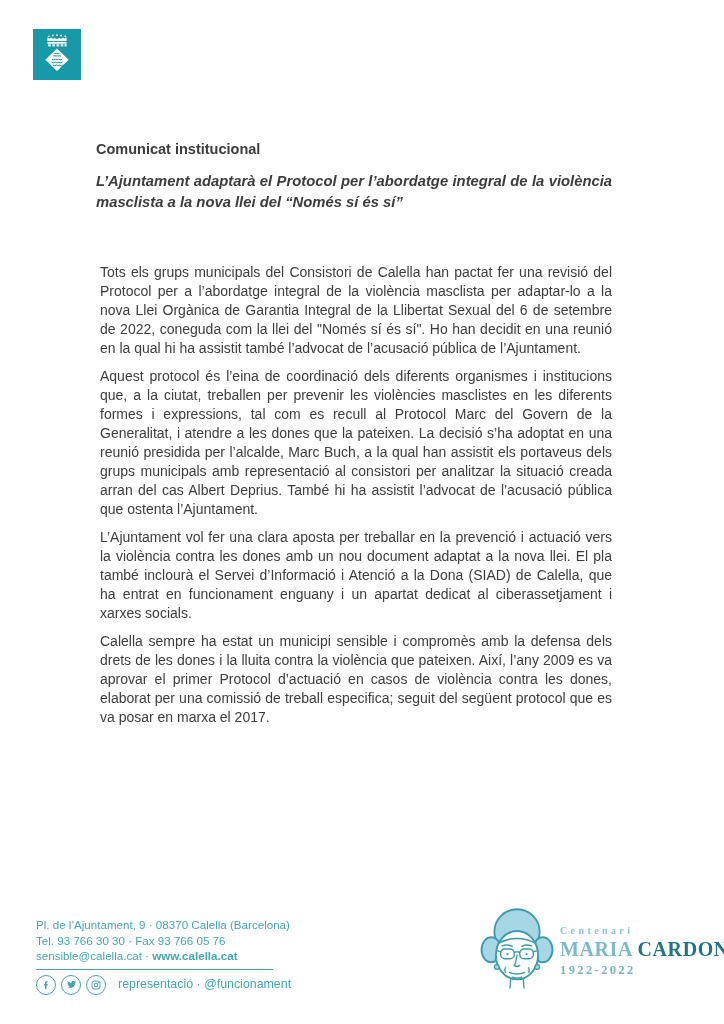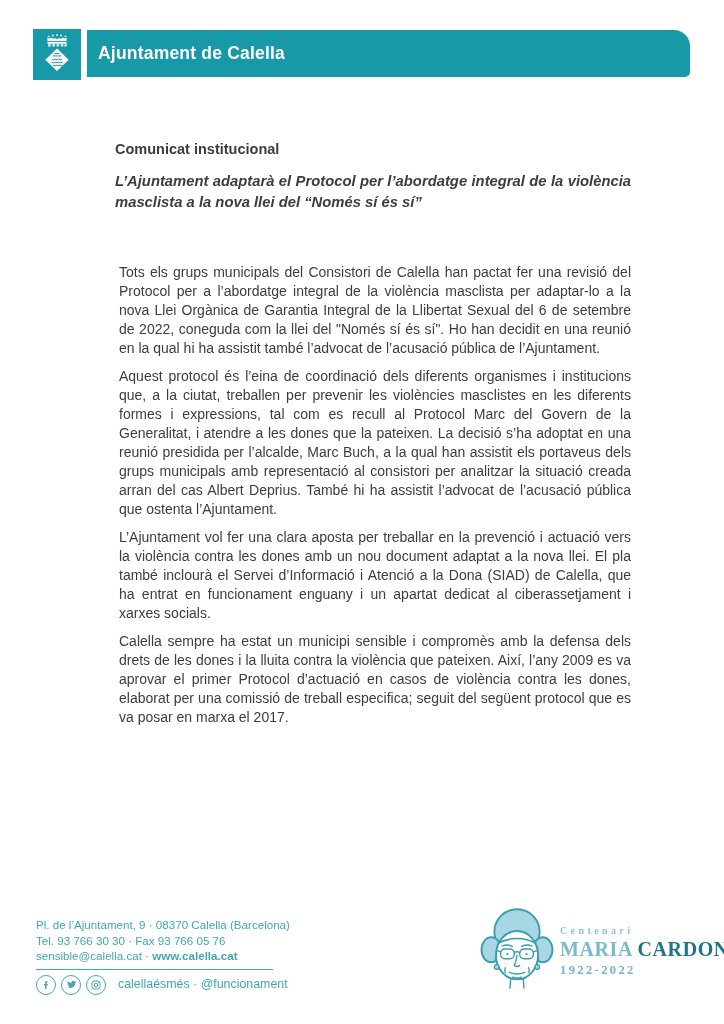--- a/index.html
+++ b/index.html
@@ -16,21 +16,21 @@
   .header-band{
     position:absolute;left:87px;top:30px;width:603px;height:47px;
     background:#1899a7;border-radius:0 16px 5px 0;
     display:flex;align-items:center;
   }
   .header-band .org{
     color:#ffffff;font-size:17.5px;font-weight:bold;padding-left:11px;letter-spacing:.2px;
   }
   
   .content{
-    position:absolute;left:115px;top:141px;width:516px;color:#3d3d3d;
+    position:absolute;left:96px;top:141px;width:516px;color:#3d3d3d;
   }
   .kicker{font-size:14.5px;font-weight:bold;margin:0 0 14px 0;}
   .headline{
     font-size:14.8px;font-weight:bold;font-style:italic;
     text-align:justify;line-height:21px;margin:0 0 50px 0;
   }
   .content p.body{
     font-size:14px;line-height:19px;text-align:justify;margin:0 0 9px 4px;
   }
   .dateline{font-size:14.4px;margin:30px 0 0 0;}
@@ -87,23 +87,20 @@
         <polygon points="24,20 38,33.5 24,47 10,33.5" fill="#ffffff"></polygon>
         <g stroke="#1899a7" stroke-width="1.2" fill="none">
           <path d="M19 29 h10 M21 26 h6"></path>
           <path d="M18 33 q2 1.5 4 0 q2 1.5 4 0 q2 1.5 4 0"></path>
           <path d="M17.5 36.5 q2.2 1.6 4.4 0 q2.2 1.6 4.4 0 q2.2 1.6 4.4 0"></path>
           <path d="M19 40 q2 1.5 4 0 q2 1.5 4 0 q2 1.5 4 0"></path>
         </g>
       </svg>
     </span>
   </div>
-  <div class="header-band">
-    <span class="org">Ajuntament de Calella</span>
-  </div>
 
   <div class="content">
     <p class="kicker">Comunicat institucional</p>
     <p class="headline">L’Ajuntament adaptarà el Protocol per l’abordatge integral de la violència masclista a la nova llei del “Només sí és sí”</p>
     <p class="body">Tots els grups municipals del Consistori de Calella han pactat fer una revisió del Protocol per a l’abordatge integral de la violència masclista per adaptar-lo a la nova Llei Orgànica de Garantia Integral de la Llibertat Sexual del 6 de setembre de 2022, coneguda com la llei del "Només sí és sí". Ho han decidit en una reunió en la qual hi ha assistit també l’advocat de l’acusació pública de l’Ajuntament.</p>
     <p class="body">Aquest protocol és l’eina de coordinació dels diferents organismes i institucions que, a la ciutat, treballen per prevenir les violències masclistes en les diferents formes i expressions, tal com es recull al Protocol Marc del Govern de la Generalitat, i atendre a les dones que la pateixen. La decisió s’ha adoptat en una reunió presidida per l’alcalde, Marc Buch, a la qual han assistit els portaveus dels grups municipals amb representació al consistori per analitzar la situació creada arran del cas Albert Deprius. També hi ha assistit l’advocat de l’acusació pública que ostenta l’Ajuntament.</p>
     <p class="body">L’Ajuntament vol fer una clara aposta per treballar en la prevenció i actuació vers la violència contra les dones amb un nou document adaptat a la nova llei. El pla també inclourà el Servei d’Informació i Atenció a la Dona (SIAD) de Calella, que ha entrat en funcionament enguany i un apartat dedicat al ciberassetjament i xarxes socials.</p>
     <p class="body">Calella sempre ha estat un municipi sensible i compromès amb la defensa dels drets de les dones i la lluita contra la violència que pateixen. Així, l’any 2009 es va aprovar el primer Protocol d’actuació en casos de violència contra les dones, elaborat per una comissió de treball especifica; seguit del següent protocol que es va posar en marxa el 2017.</p>
   </div>
 
@@ -128,21 +125,21 @@
         </svg>
       </span>
       <span class="social-circle">
         <svg width="10" height="10" viewBox="0 0 10 10">
           <rect x="1" y="1" width="8" height="8" rx="2.2" fill="none" stroke="#41a7b2" stroke-width="1"></rect>
           <circle cx="5" cy="5" r="1.8" fill="none" stroke="#41a7b2" stroke-width="1"></circle>
           <circle cx="7.6" cy="2.5" r=".6" fill="#41a7b2"></circle>
         </svg>
       </span>
       <span class="social-label">
-        <span>calellaésmés</span>
+        <span>representació</span>
         <span>·</span>
         <span>@funcionament</span>
       </span>
     </div>
   </div>
 
   <div class="centenari">
     <span class="face">
       <svg width="78" height="88" viewBox="0 0 100 112">
         <g stroke="#3b9cb0" stroke-width="2.4" fill="#a7d7e4" stroke-linecap="round">

